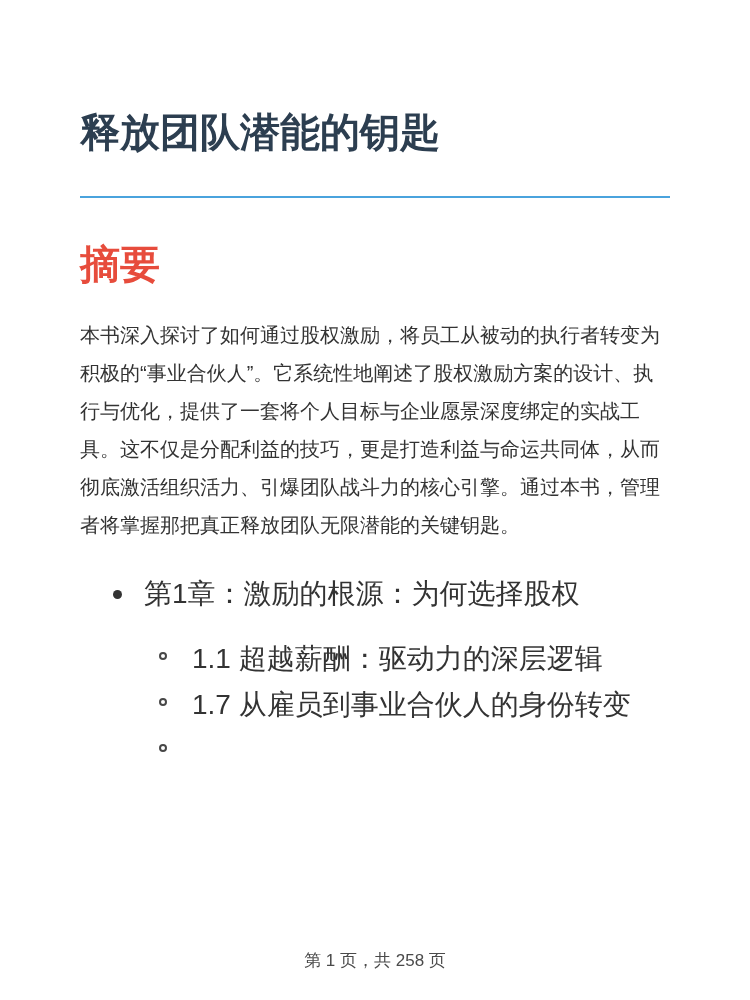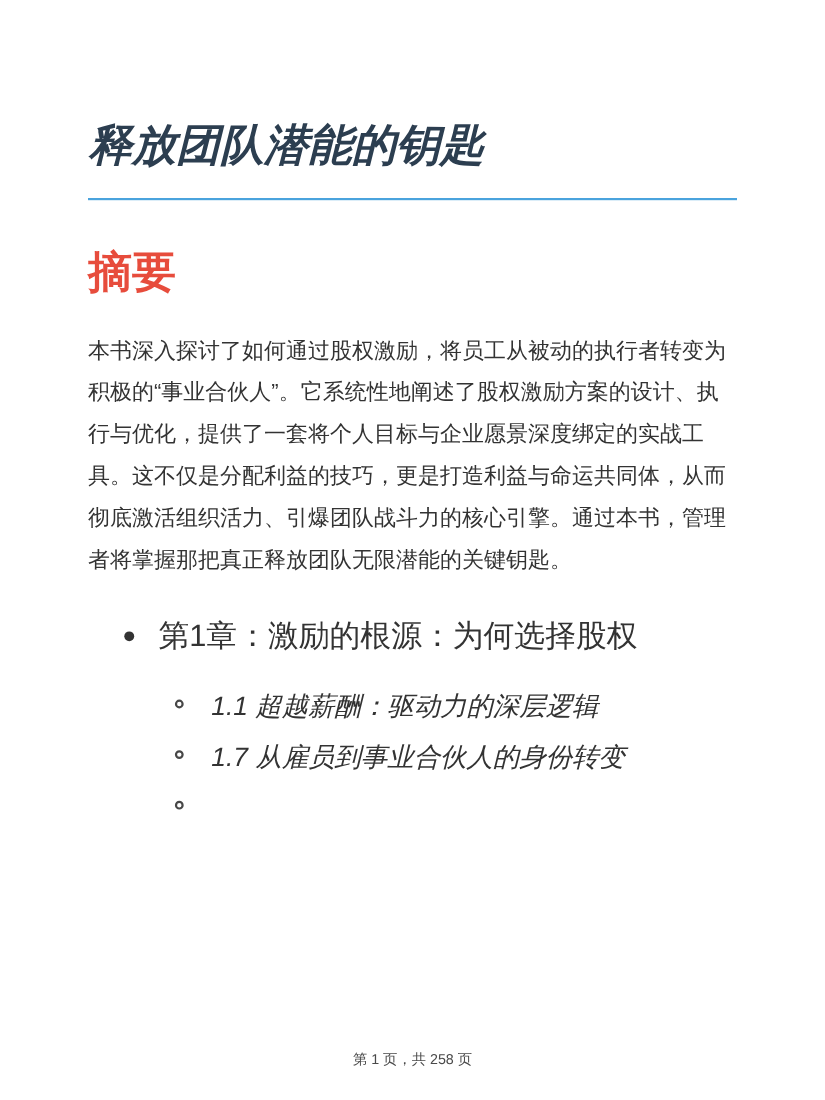--- a/index.html
+++ b/index.html
@@ -21,23 +21,22 @@
   .page{
     width:750px;height:1000px;
     padding:108px 80px 0 80px;
     position:relative;
   }
   .doc-title{
     font-size:40px;
     font-weight:bold;
     color:var(--title-color);
     line-height:1.2;
-    padding-bottom:24px;
+    padding-bottom:40px;
     border-bottom:2px solid var(--rule-color);
-    font-style:italic;
   }
   .section-heading{
     font-size:40px;
     font-weight:bold;
     color:var(--heading-color);
     line-height:1.1;
   }
   .abstract-heading{margin-top:44px;}
   .abstract-body{
     margin-top:30px;
@@ -64,39 +63,38 @@
     border-radius:50%;
     background:var(--body-color);
   }
   .toc-sub{
     list-style:none;
     margin-top:30px;
   }
   .toc-section{
     position:relative;
     padding-left:48px;
-    font-size:24px;
+    font-size:28px;
     line-height:34px;
     margin-bottom:12px;
     color:var(--body-color);
-    font-style:italic;
   }
   .toc-section > .circle{
     position:absolute;
     left:15px;top:10px;
     width:8px;height:8px;
     border-radius:50%;
     border:2px solid #474747;
     background:transparent;
   }
   .page-footer{
     position:absolute;
     left:0;right:0;bottom:28px;
     text-align:center;
-    font-size:13px;
+    font-size:17px;
     color:var(--footer-color);
   }
 </style>
 </head>
 <body>
 
 <div class="page">
 
   <h1 class="doc-title">释放团队潜能的钥匙</h1>
 

